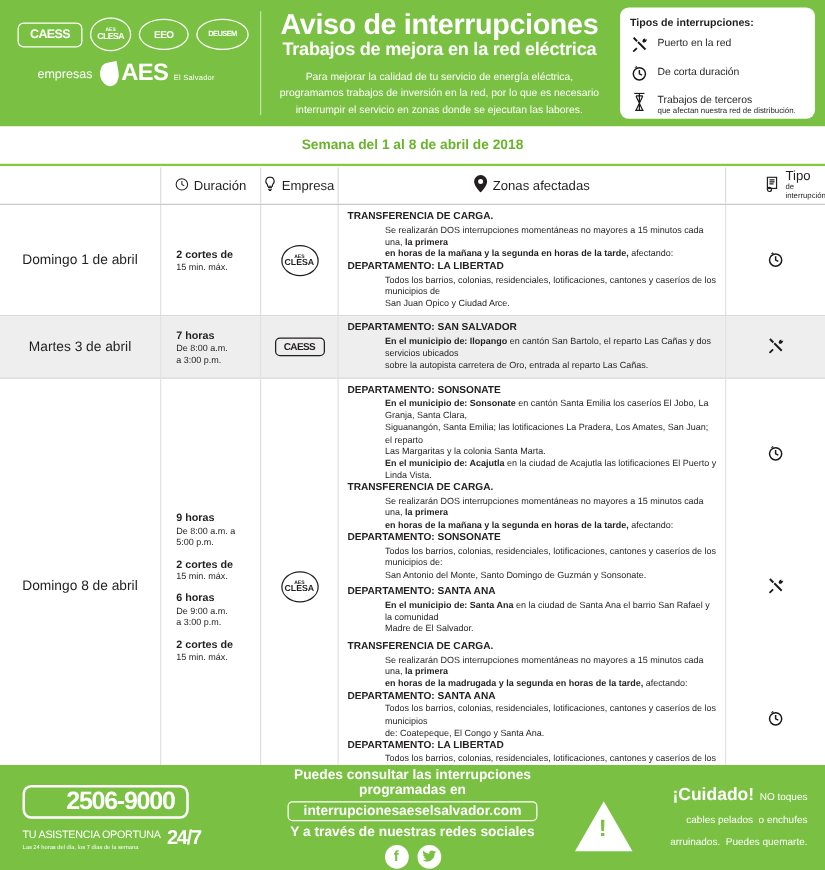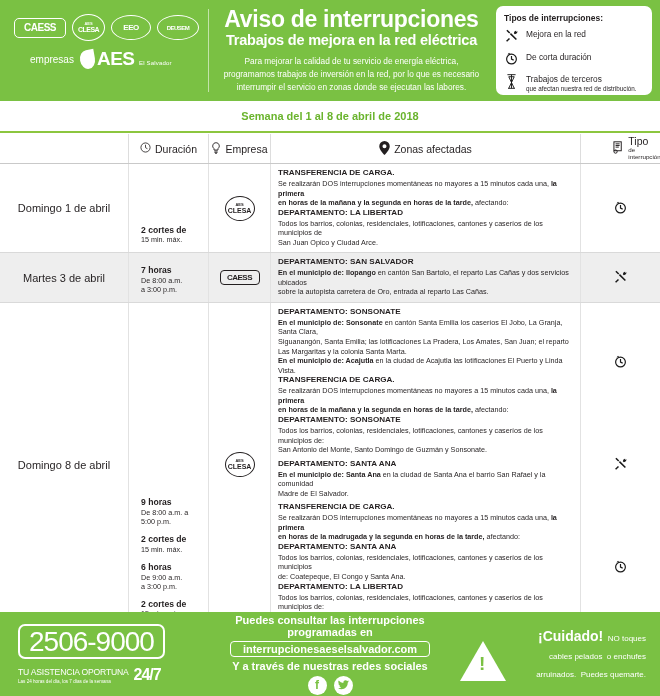--- a/index.html
+++ b/index.html
@@ -82,49 +82,49 @@
   .th-type-txt { text-align:left; line-height:1.1; }
   .th-type-txt b { font-size:10.5px; font-weight:normal; display:block;}
   .th-type-txt span { font-size:6.2px; display:block; }
 
   .row { display:flex; border-bottom:1px solid #d9d9d9; }
   .row.alt { background:#eeeeee; }
   .cell { padding:4px 6px; }
   .cell.c-dur, .cell.c-emp, .cell.c-zone, .cell.c-type { border-left:1px solid #e2e2e2; }
 
   .date-cell { display:flex; align-items:center; justify-content:center; font-size:11px; }
-  .dur-stack { display:flex; flex-direction:column; justify-content:flex-end; height:100%; }
+  .dur-stack { display:flex; flex-direction:column; justify-content:center; height:100%; }
   .dur-blk { padding:4px 2px 4px 6px; }
   .dur-main { font-size:8.6px; font-weight:bold; line-height:1.25; }
   .dur-sub { font-size:7.2px; line-height:1.25; }
   .emp-cell { display:flex; align-items:center; justify-content:center; }
   .type-cell { display:flex; flex-direction:column; justify-content:space-around; align-items:center; height:100%; padding:4px 0;}
   .type-ico { font-size:13px; line-height:1; }
 
   .zone-cell { padding:4px 7px 5px 7px; }
   .z-h { font-size:8.1px; font-weight:bold; line-height:1.35; }
-  .z-p { font-size:7.2px; line-height:1.33; }
+  .z-p { font-size:7.2px; line-height:1.33;margin-left:30px; }
   .z-p b { font-weight:bold; }
   .z-gap { height:4px; }
 
   
   .mini { display:inline-flex; align-items:center; justify-content:center;
           border:1.3px solid #231f20; color:#231f20; font-weight:bold; }
   .mini-caess { width:40px; height:15px; border-radius:4px; font-size:8px; letter-spacing:-0.5px;}
   .mini-clesa { width:30px; height:25px; border-radius:50%; font-size:7px; flex-direction:column; line-height:1;}
   .mini-clesa .t { font-size:4px; }
 
   
   .footer {
     position:absolute; left:0; bottom:0; width:660px; height:84px;
     background:#7ac143; display:flex; align-items:center;
   }
   .ft-phone { width:200px; padding-left:18px; color:#fff; }
   .phone-box { border:2px solid #fff; border-radius:7px; display:inline-block; padding:1px 9px; }
-  .phone-num { font-size:28px; font-weight:normal; letter-spacing:-1px; line-height:1.05;}
+  .phone-num { font-size:20px; font-weight:bold; letter-spacing:-1px; line-height:1.05;margin-left:24px;}
   .ft-asist { display:flex; align-items:flex-end; gap:5px; margin-top:2px;}
   .ft-asist-main { font-size:8.6px; letter-spacing:-0.2px; line-height:1.1;}
   .ft-asist-sub { font-size:4.6px; display:block; line-height:1.2;}
   .ft-247 { font-size:16px; font-weight:bold; letter-spacing:-1px; }
 
   .ft-mid { flex:1; text-align:center; color:#fff; }
   .ft-l1 { font-size:11px; font-weight:bold; }
   .ft-url { border:1.3px solid #fff; border-radius:4px; display:inline-block;
             padding:1px 12px; font-size:11px; font-weight:bold; margin:3px 0; }
   .ft-l2 { font-size:11px; font-weight:bold; }
@@ -190,21 +190,21 @@
       <div class="legend-title">Tipos de interrupciones:</div>
 
       <div class="legend-item">
         <span class="legend-ico">
           <svg width="13" height="13" viewBox="0 0 24 24" fill="#1a1a1a">
             <path d="M2.5 3.2l2-2 5.2 5.2-2 2zM9 9.5l2-2 11 11-2 2z"></path>
             <path d="M21.5 2.2l-4 2.4-1.2 3.1 1.9 1.9 3.1-1.2 2.4-4-2.4.8-1.6-1.6z"></path>
             <path d="M2 21.8l5.3-5.3 1.9 1.9L3.9 23.7z"></path>
           </svg>
         </span>
-        <span class="legend-lbl">Mejora en la red</span>
+        <span class="legend-lbl">Puerto en la red</span>
       </div>
 
       <div class="legend-item">
         <span class="legend-ico">
           <svg width="13" height="13" viewBox="0 0 24 24">
             <circle cx="12" cy="13" r="9" fill="none" stroke="#1a1a1a" stroke-width="2.2"></circle>
             <path d="M12 7.5v5.5l4 2" fill="none" stroke="#1a1a1a" stroke-width="2.2"></path>
             <path d="M4.5 4.5l3-3 2 2z" fill="#1a1a1a"></path>
           </svg>
         </span>

